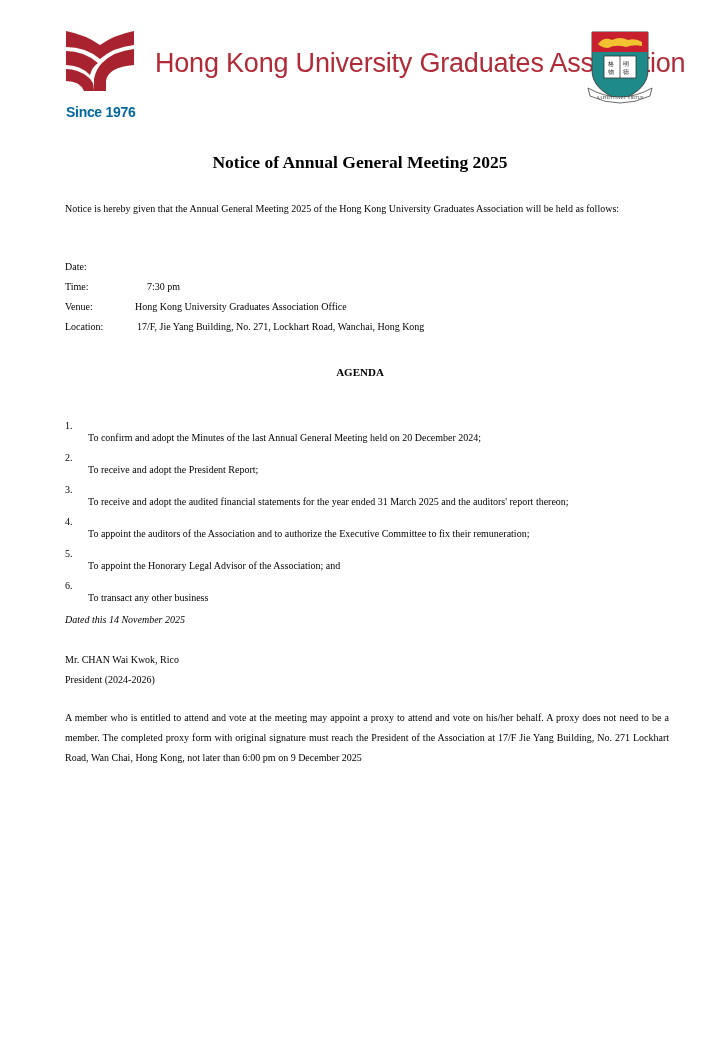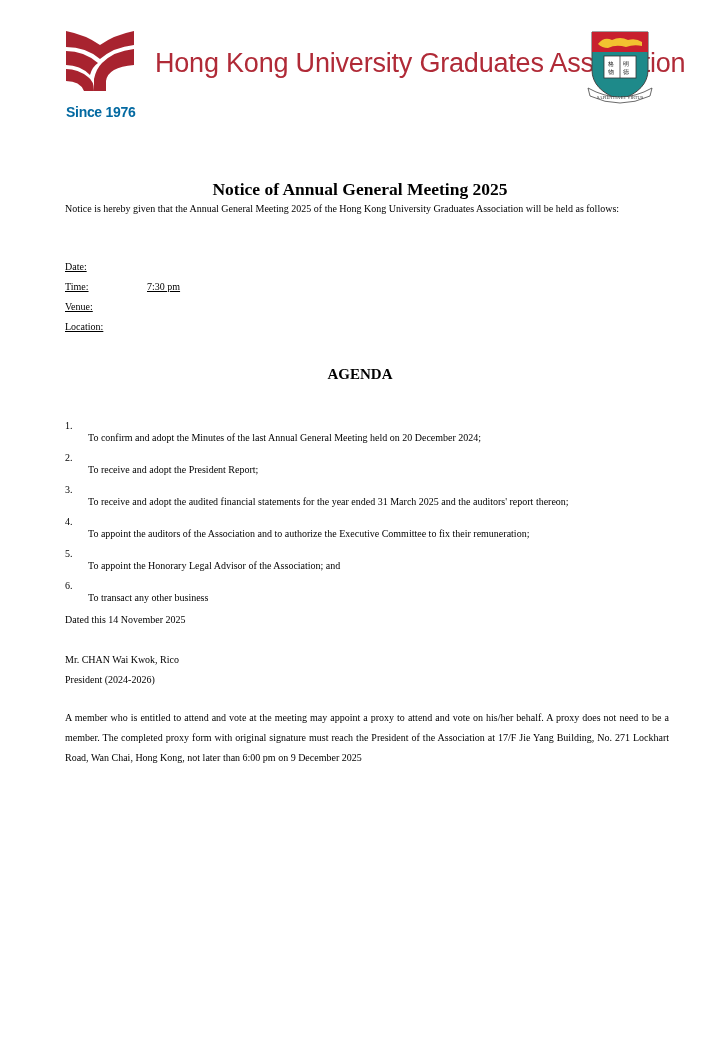--- a/index.html
+++ b/index.html
@@ -7,34 +7,34 @@
          font-family: "Liberation Serif", "DejaVu Serif", serif; color: #000; }
   .header { position: absolute; left: 0; top: 0; width: 720px; height: 120px; }
   .logo-mark { position: absolute; left: 66px; top: 31px; width: 68px; height: 60px; }
   .since { position: absolute; left: 66px; top: 104px; font-family: "Liberation Sans", "DejaVu Sans", sans-serif;
            font-size: 14px; font-weight: bold; color: #0369a1; letter-spacing: -0.3px; }
   .org-name { position: absolute; left: 155px; top: 48px; font-family: "Liberation Sans", "DejaVu Sans", sans-serif;
               font-size: 27px; color: #b02a37; letter-spacing: -0.2px; white-space: nowrap; }
   .crest { position: absolute; left: 586px; top: 30px; width: 68px; height: 76px; }
 
   .title { position: absolute; left: 0; width: 720px; top: 152px; text-align: center;
-           font-size: 17.5px; font-weight: bold; margin-top: 27px; }
+           font-size: 17.5px; font-weight: bold; }
   .text { position: absolute; left: 65px; width: 604px; font-size: 10px; line-height: 20px; }
   .justify { text-align: justify; }
   .intro { top: 199px; }
-  .details { top: 257px; text-decoration: underline; }
+  .details { top: 257px; }
   .detail-row { display: flex; white-space: nowrap; }
   .detail-label { display: inline-block; }
   .agenda-title { position: absolute; left: 0; width: 720px; top: 366px; text-align: center;
-                  font-size: 15px; font-weight: bold; }
+                  font-size: 11px; font-weight: bold; }
   .agenda { top: 416px; margin: 0; padding: 0; list-style: none; }
   .agenda li { display: flex; }
   .agenda .num { width: 23px; flex: 0 0 23px; }
   .agenda .item-text { flex: 1; text-align: justify; text-align-last: left; margin-top: 12px; }
-  .dated { top: 610px; }
+  .dated { top: 610px; font-style: italic; }
   .signer { top: 650px; }
   .note { top: 708px; }
 </style>
 </head>
 <body>
 
 <div class="header">
   <svg class="logo-mark" viewBox="0 0 68 60">
     <path d="M0 0 L0 16 Q20 16 34 28 Q48 16 68 14 L68 0 Q48 4 34 14 Q20 4 0 0 Z" fill="#a8232f"></path>
     <path d="M0 20 L0 34 Q14 34 24 44 Q26 36 32 32 Q18 20 0 20 Z" fill="#a8232f"></path>
@@ -65,23 +65,25 @@
 <div class="text details">
   <div class="detail-row">
     <span class="detail-label" style="width:76px">Date:</span>
   </div>
   <div class="detail-row">
     <span class="detail-label" style="width:82px">Time:</span>
     <span>7:30 pm</span>
   </div>
   <div class="detail-row">
     <span class="detail-label" style="width:70px">Venue:</span>
+    <span>Hong Kong University Graduates Association Office</span>
   </div>
   <div class="detail-row">
     <span class="detail-label" style="width:72px">Location:</span>
+    <span>17/F, Jie Yang Building, No. 271, Lockhart Road, Wanchai, Hong Kong</span>
   </div>
 </div>
 
 <div class="agenda-title">AGENDA</div>
 
 <ol class="text agenda">
   <li>
     <span class="num">1.</span>
     <span class="item-text">To confirm and adopt the Minutes of the last Annual General Meeting held on 20 December 2024;</span>
   </li>

